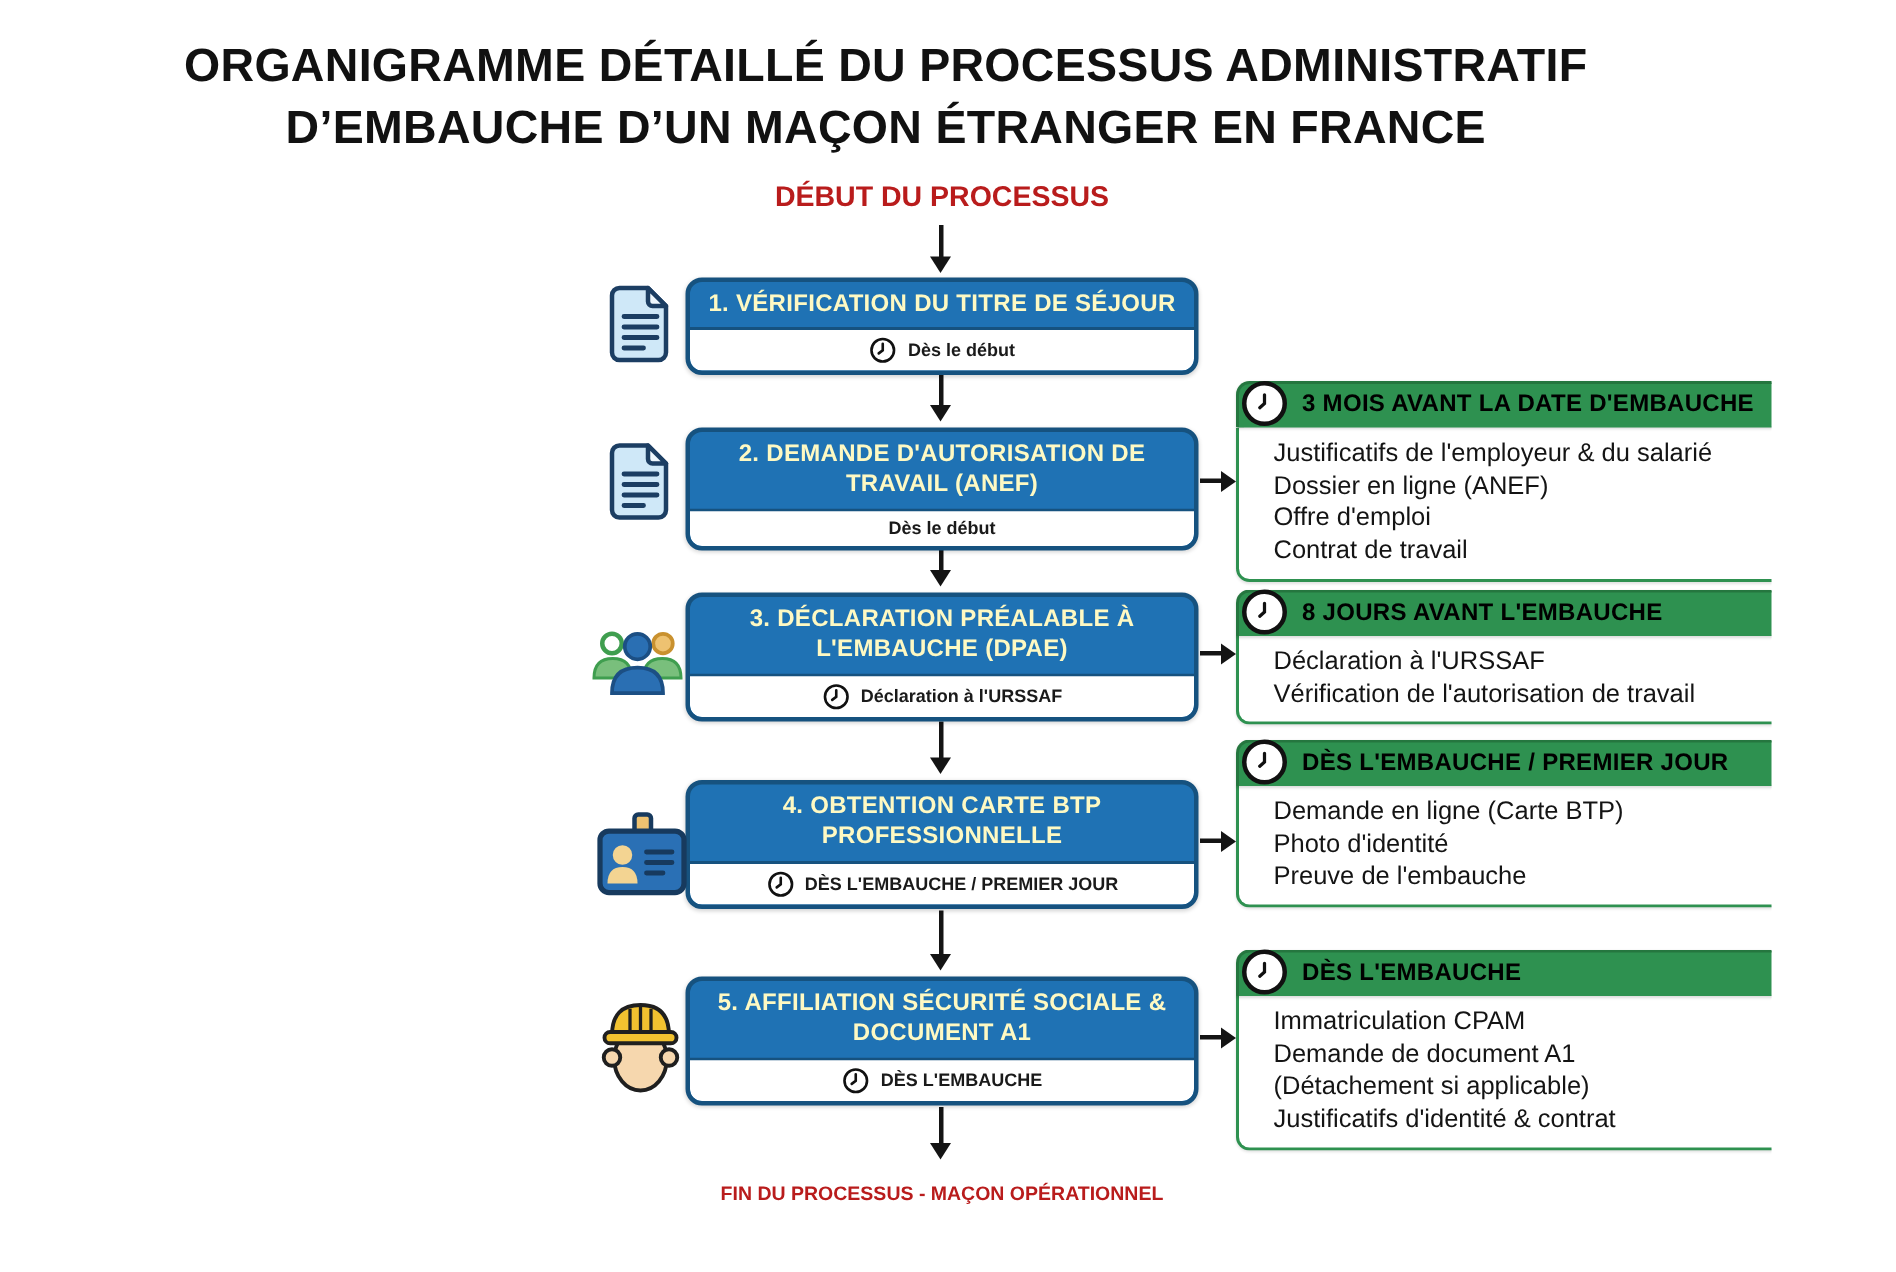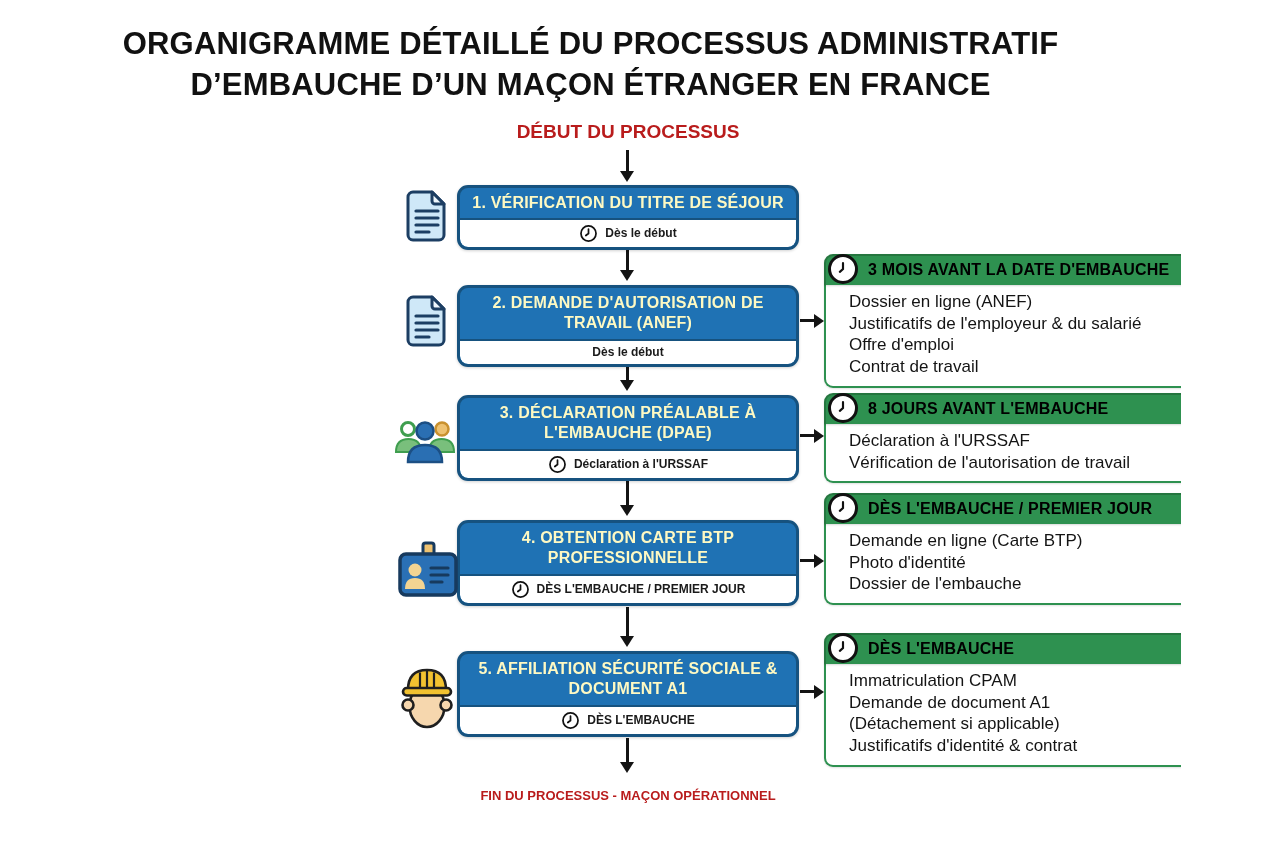--- a/index.html
+++ b/index.html
@@ -185,22 +185,22 @@
   <div class="note" style="top:254px;">
     <div class="note-header">
       <span class="clock-badge">
         <svg viewBox="0 0 24 24">
             <path d="M12 5 V12 L8.2 15.4" fill="none" stroke="#111" stroke-width="2.6" stroke-linecap="round"></path>
           </svg>
       </span>
       <span>3 MOIS AVANT LA DATE D'EMBAUCHE</span>
     </div>
     <div class="note-body">
+      <div class="note-item">Justificatifs de l'employeur &amp; du salarié</div>
       <div class="note-item">Dossier en ligne (ANEF)</div>
-      <div class="note-item">Justificatifs de l'employeur &amp; du salarié</div>
       <div class="note-item">Offre d'emploi</div>
       <div class="note-item">Contrat de travail</div>
     </div>
   </div>
 
   <div class="note" style="top:393px;">
     <div class="note-header">
       <span class="clock-badge">
         <svg viewBox="0 0 24 24">
             <path d="M12 5 V12 L8.2 15.4" fill="none" stroke="#111" stroke-width="2.6" stroke-linecap="round"></path>
@@ -219,21 +219,21 @@
       <span class="clock-badge">
         <svg viewBox="0 0 24 24">
             <path d="M12 5 V12 L8.2 15.4" fill="none" stroke="#111" stroke-width="2.6" stroke-linecap="round"></path>
           </svg>
       </span>
       <span>DÈS L'EMBAUCHE / PREMIER JOUR</span>
     </div>
     <div class="note-body">
       <div class="note-item">Demande en ligne (Carte BTP)</div>
       <div class="note-item">Photo d'identité</div>
-      <div class="note-item">Dossier de l'embauche</div>
+      <div class="note-item">Preuve de l'embauche</div>
     </div>
   </div>
 
   <div class="note" style="top:633px;">
     <div class="note-header">
       <span class="clock-badge">
         <svg viewBox="0 0 24 24">
             <path d="M12 5 V12 L8.2 15.4" fill="none" stroke="#111" stroke-width="2.6" stroke-linecap="round"></path>
           </svg>
       </span>

